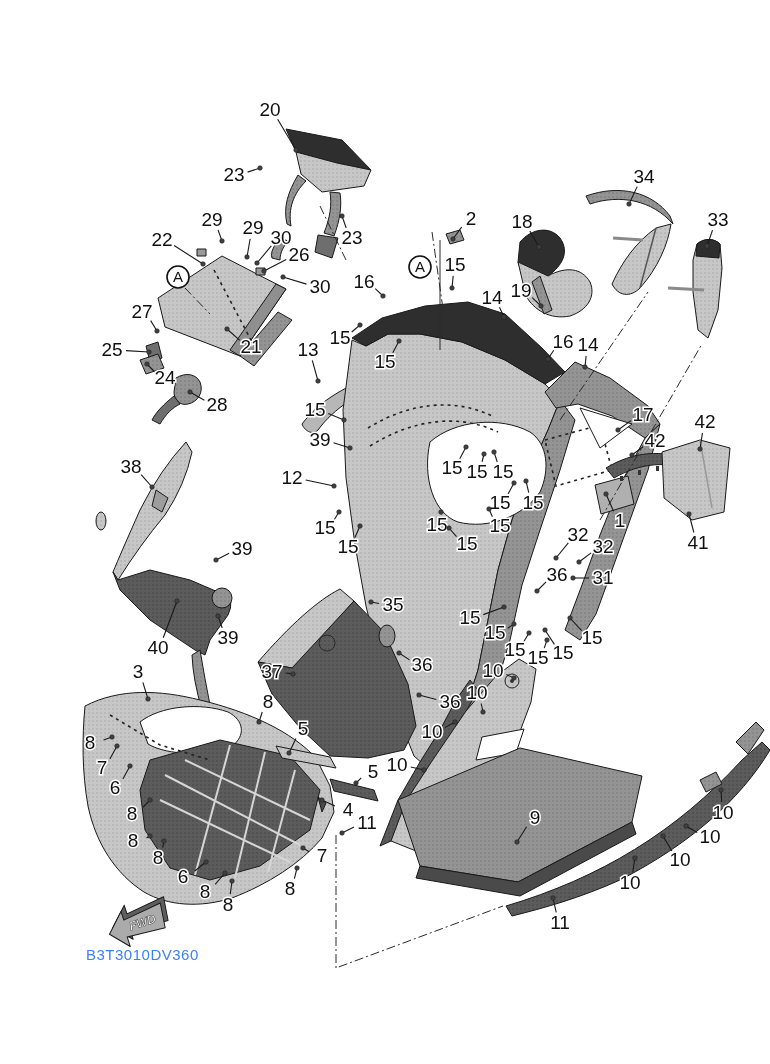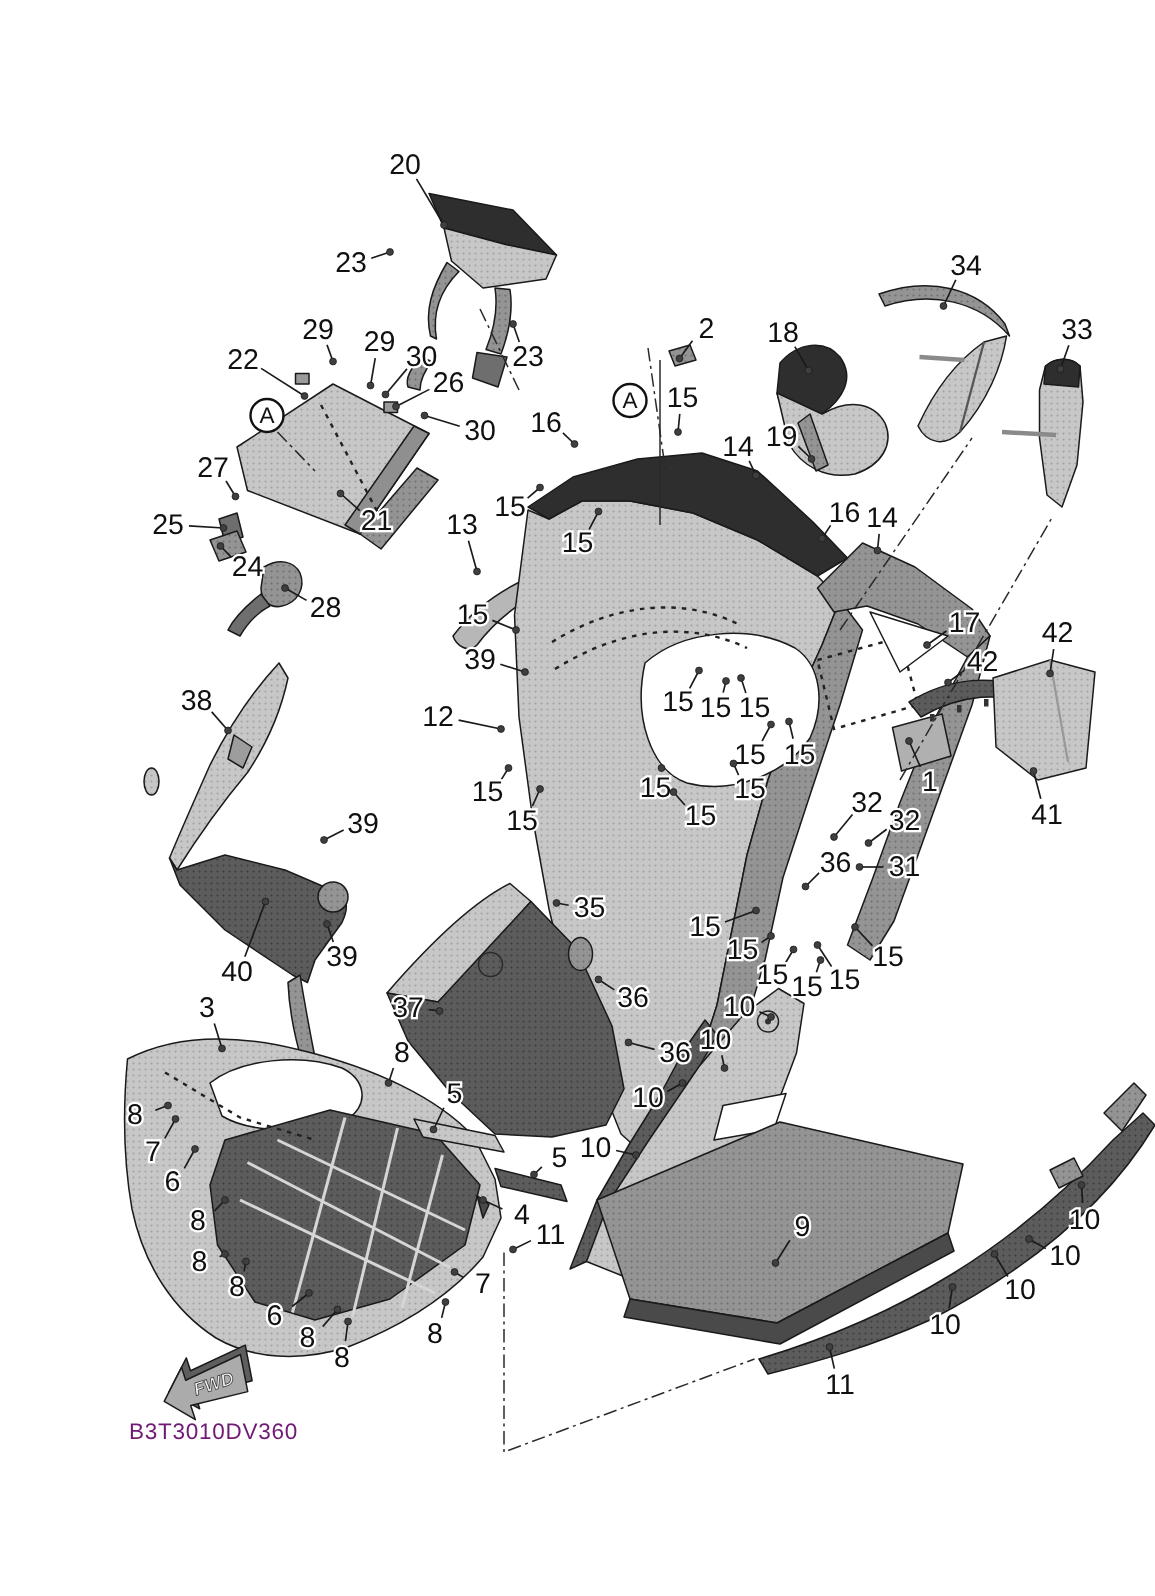--- a/index.html
+++ b/index.html
@@ -11,21 +11,21 @@
   .co-txt{font:19px "Liberation Sans",sans-serif;fill:#101010;text-anchor:middle;
           paint-order:stroke;stroke:#ffffff;stroke-width:3px;}
   .co-line{stroke:#1a1a1a;stroke-width:1.1;fill:none;}
   .co-dot{fill:#3f3f3f;stroke:#1a1a1a;stroke-width:.5;}
   .marker-circ{fill:#fff;stroke:#111;stroke-width:1.6;}
   .marker-txt{font:15px "Liberation Sans",sans-serif;fill:#111;text-anchor:middle;}
   .chain{stroke:#2a2a2a;stroke-width:1;fill:none;stroke-dasharray:9 3 2 3;}
   .seam{stroke:#222;stroke-width:1.6;fill:none;stroke-dasharray:3 4;}
   .grille{stroke:#d6d6d6;stroke-width:2;fill:none;}
   .graybar{stroke:#8a8a8a;stroke-width:3;fill:none;}
-  .code-text{position:absolute;left:86px;top:946px;font-size:15px;color:#701a75;
+  .code-text{position:absolute;left:86px;top:946px;font-size:15px;color:#3b82f6;
              letter-spacing:.5px;}
   .fwd-txt{font:italic bold 12px "Liberation Sans",sans-serif;fill:#f0f0f0;
            stroke:#3a3a3a;stroke-width:.5;text-anchor:middle;}
 </style>
 </head>
 <body>
 
 <div class="stage">
   <svg id="diagram-svg" width="770" height="1064" viewBox="0 0 770 1064">
     <defs>

